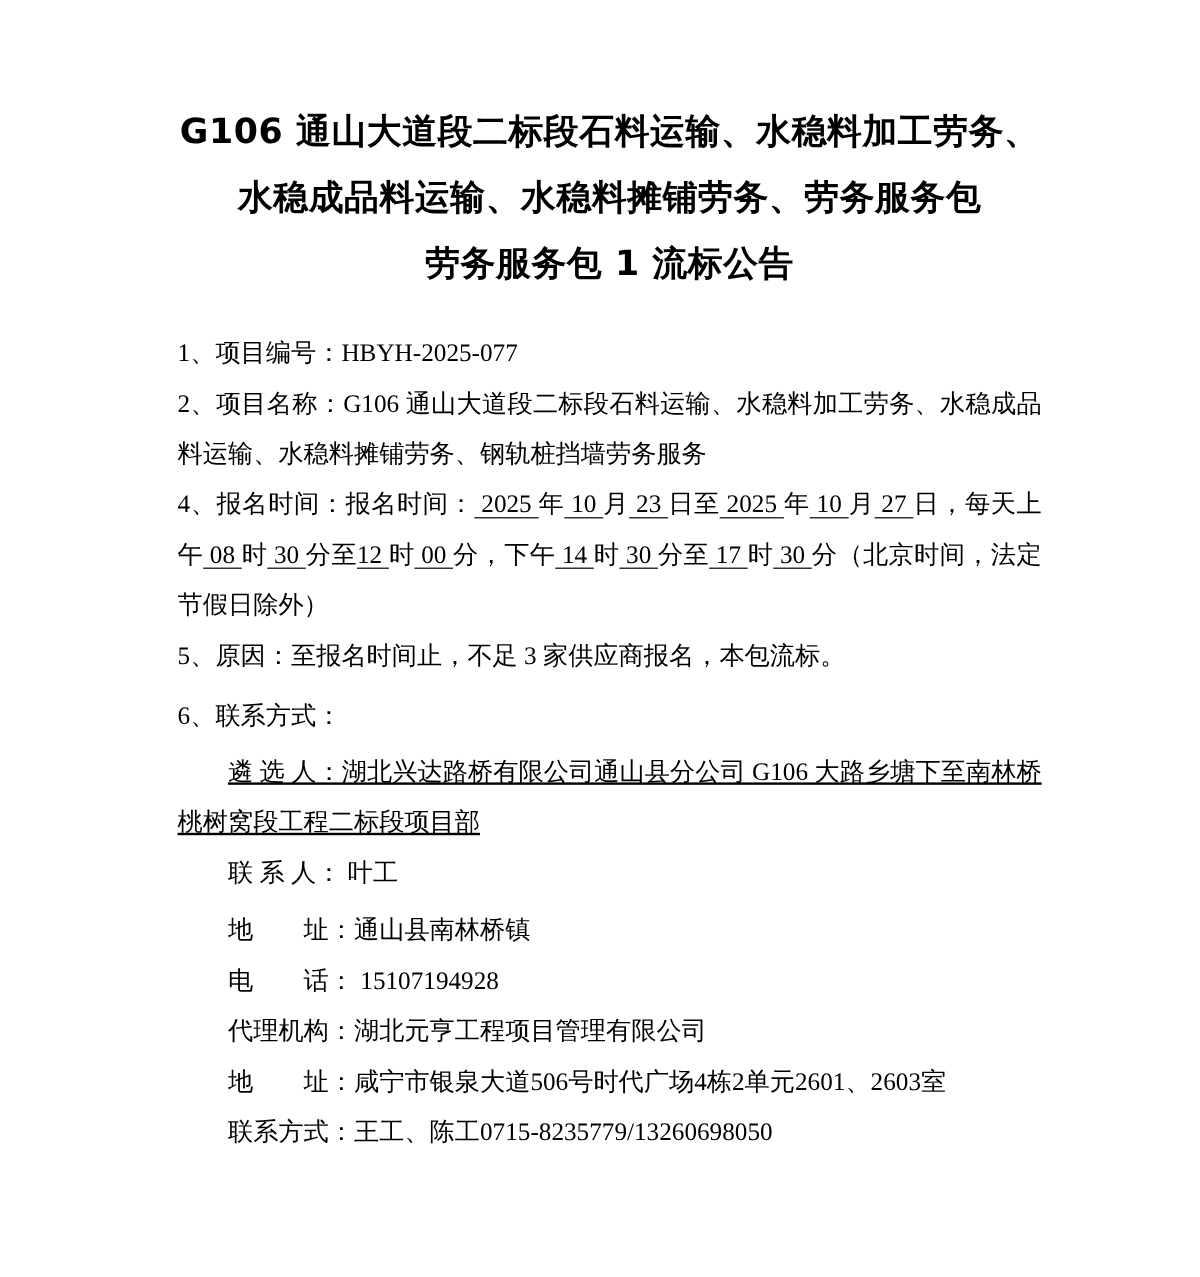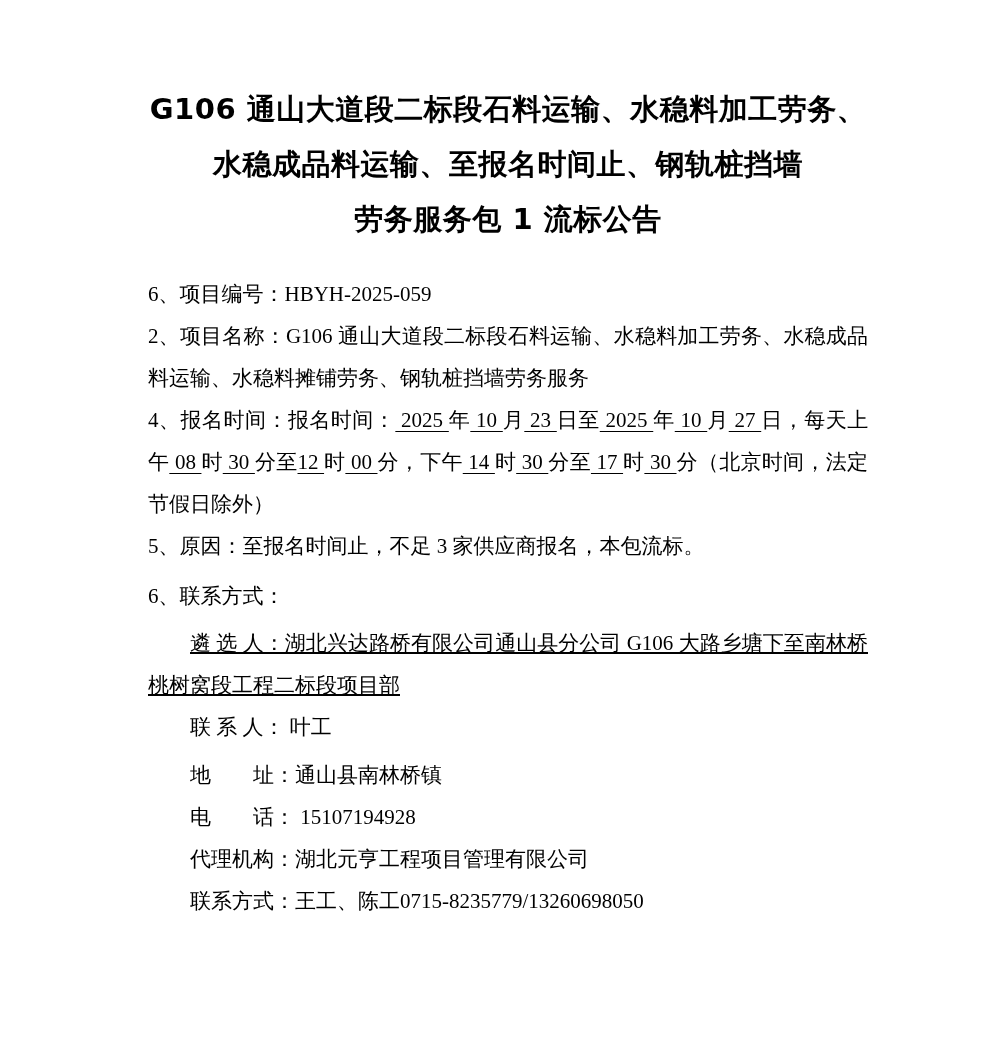--- a/index.html
+++ b/index.html
@@ -41,29 +41,30 @@
     text-decoration-thickness: 1px;
     text-underline-offset: 4px;
   }
 </style>
 </head>
 <body>
 
 <div class="page">
   <h1 class="doc-title">
     <div>G106 通山大道段二标段石料运输、水稳料加工劳务、</div>
-    <div>水稳成品料运输、至报名时间止、钢轨桩挡墙</div>
+    <div>水稳成品料运输、水稳料摊铺劳务、劳务服务包</div>
     <div>劳务服务包 1 流标公告</div>
   </h1>
   <div class="doc-body">
-      <p class="para"><span class="">6、项目编号：HBYH-2025-059</span></p>
+      <p class="para"><span class="">1、项目编号：HBYH-2025-077</span></p>
       <p class="para"><span class="">2、项目名称：G106 通山大道段二标段石料运输、水稳料加工劳务、水稳成品料运输、水稳料摊铺劳务、钢轨桩挡墙劳务服务</span></p>
       <p class="para"><span class="">4、报名时间：报名时间：</span><span class="u"> 2025 </span><span class="">年</span><span class="u"> 10 </span><span class="">月</span><span class="u"> 23 </span><span class="">日至</span><span class="u"> 2025 </span><span class="">年</span><span class="u"> 10 </span><span class="">月</span><span class="u"> 27 </span><span class="">日，每天上午</span><span class="u"> 08 </span><span class="">时</span><span class="u"> 30 </span><span class="">分至</span><span class="u">12 </span><span class="">时</span><span class="u"> 00 </span><span class="">分，下午</span><span class="u"> 14 </span><span class="">时</span><span class="u"> 30 </span><span class="">分至</span><span class="u"> 17 </span><span class="">时</span><span class="u"> 30 </span><span class="">分（北京时间，法定节假日除外）</span></p>
       <p class="para"><span class="">5、原因：至报名时间止，不足 3 家供应商报名，本包流标。</span></p>
       <p class="para gap-8"><span class="">6、联系方式：</span></p>
       <p class="para indent gap-5"><span class="">遴 选 人：湖北兴达路桥有限公司通山县分公司 G106 大路乡塘下至南林桥桃树窝段工程二标段项目部</span></p>
       <p class="para indent"><span class="">联 系 人： 叶工</span></p>
       <p class="para indent gap-6"><span class="">地　　址：通山县南林桥镇</span></p>
       <p class="para indent"><span class="">电　　话： 15107194928</span></p>
       <p class="para indent"><span class="">代理机构：湖北元亨工程项目管理有限公司</span></p>
+      <p class="para indent"><span class="">地　　址：咸宁市银泉大道506号时代广场4栋2单元2601、2603室</span></p>
       <p class="para indent"><span class="">联系方式：王工、陈工0715-8235779/13260698050</span></p>
     </div>
 </div>
 
 </body></html>

